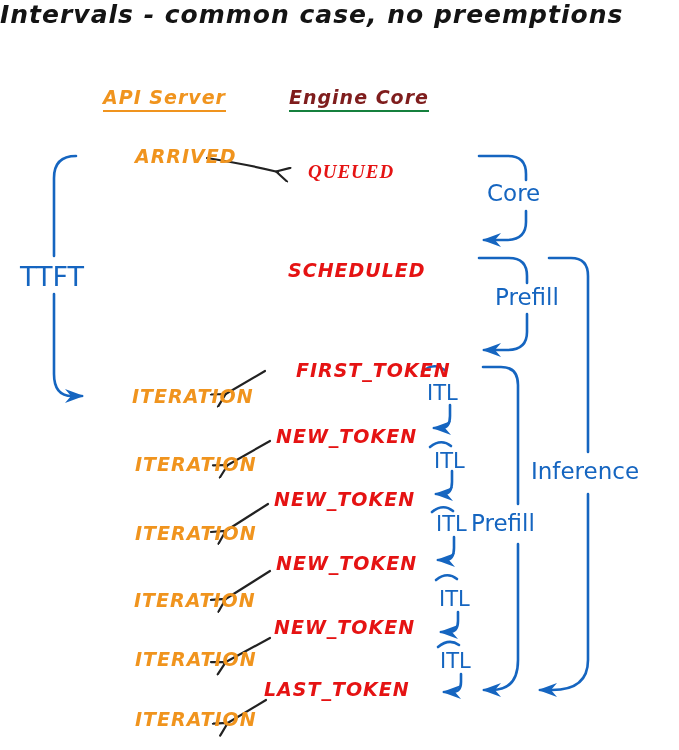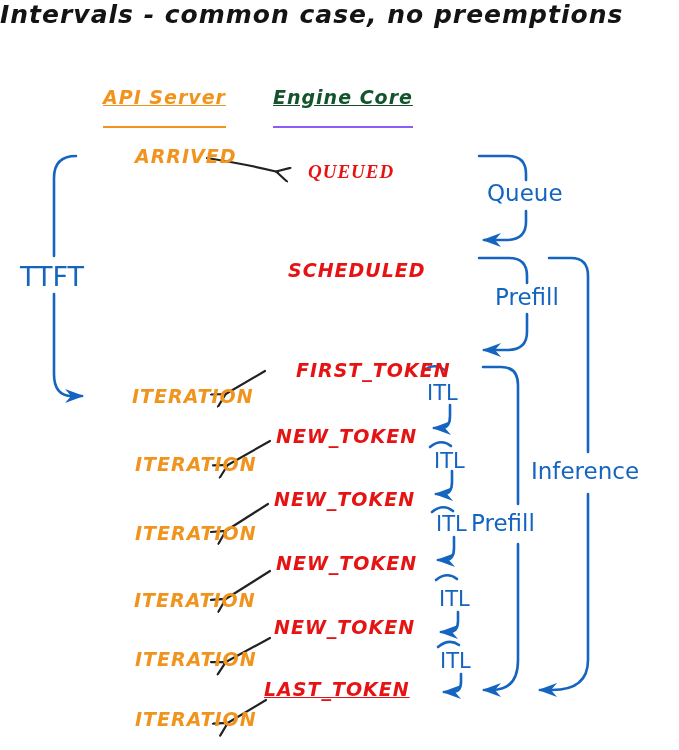--- a/index.html
+++ b/index.html
@@ -20,25 +20,24 @@
   }
   .title{
     left:0; top:19; width:640px;
     text-align:left;
     font-size:25px;
     font-weight:700;
     color:#141414;
   }
   .col-header{
     font-size:19px;
-    padding-bottom:18px;
-    text-decoration:underline;
+    padding-bottom:2px;
   }
   .hdr-api{left:103px; top:86px; color:#F0941E; border-bottom:2px solid #F0941E;}
-  .hdr-engine{left:273px; top:86px; color:#14532d; border-bottom:2px solid #8b5cf6;}
+  .hdr-engine{left:289px; top:86px; color:#7f1d1d; border-bottom:2px solid #15803d;}
   .event{font-size:19px;}
   .ev-orange{color:#F0941E;margin-left:32px;}
   .ev-red{color:#E51313;}
   
   .blue-label{
     color:#1565C0;
     font-family:"DejaVu Sans",sans-serif;
     font-weight:400;
   }
   .lbl-ttft{left:20px; top:261px; font-size:27px;}
@@ -134,24 +133,24 @@
   <div class="abs hand event ev-orange" style="left:103px;top:648px;">ITERATION</div>
   <div class="abs hand event ev-orange" style="left:103px;top:708px;">ITERATION</div>
 
   <div class="abs hand event ev-red" style="left:308px;top:161px;font-family:Liberation Serif, serif;">QUEUED</div>
   <div class="abs hand event ev-red" style="left:288px;top:259px;">SCHEDULED</div>
   <div class="abs hand event ev-red" style="left:268px;top:359px;margin-left:28px;">FIRST_TOKEN</div>
   <div class="abs hand event ev-red" style="left:276px;top:425px;">NEW_TOKEN</div>
   <div class="abs hand event ev-red" style="left:274px;top:488px;">NEW_TOKEN</div>
   <div class="abs hand event ev-red" style="left:276px;top:552px;">NEW_TOKEN</div>
   <div class="abs hand event ev-red" style="left:274px;top:616px;">NEW_TOKEN</div>
-  <div class="abs hand event ev-red" style="left:264px;top:678px;text-decoration:underline;">LAST_TOKEN</div>
+  <div class="abs hand event ev-red" style="left:264px;top:678px;">LAST_TOKEN</div>
 
   <div class="abs blue-label lbl-ttft">TTFT</div>
-  <div class="abs blue-label lbl-queue">Queue</div>
+  <div class="abs blue-label lbl-queue">Core</div>
   <div class="abs blue-label lbl-prefill">Prefill</div>
   <div class="abs blue-label lbl-inference">Inference</div>
   <div class="abs blue-label lbl-decode">Prefill</div>
 
   <div class="abs blue-label lbl-itl" style="left:427px;top:381px;">ITL</div>
   <div class="abs blue-label lbl-itl" style="left:434px;top:449px;">ITL</div>
   <div class="abs blue-label lbl-itl" style="left:436px;top:512px;">ITL</div>
   <div class="abs blue-label lbl-itl" style="left:439px;top:587px;">ITL</div>
   <div class="abs blue-label lbl-itl" style="left:440px;top:649px;">ITL</div>
 

